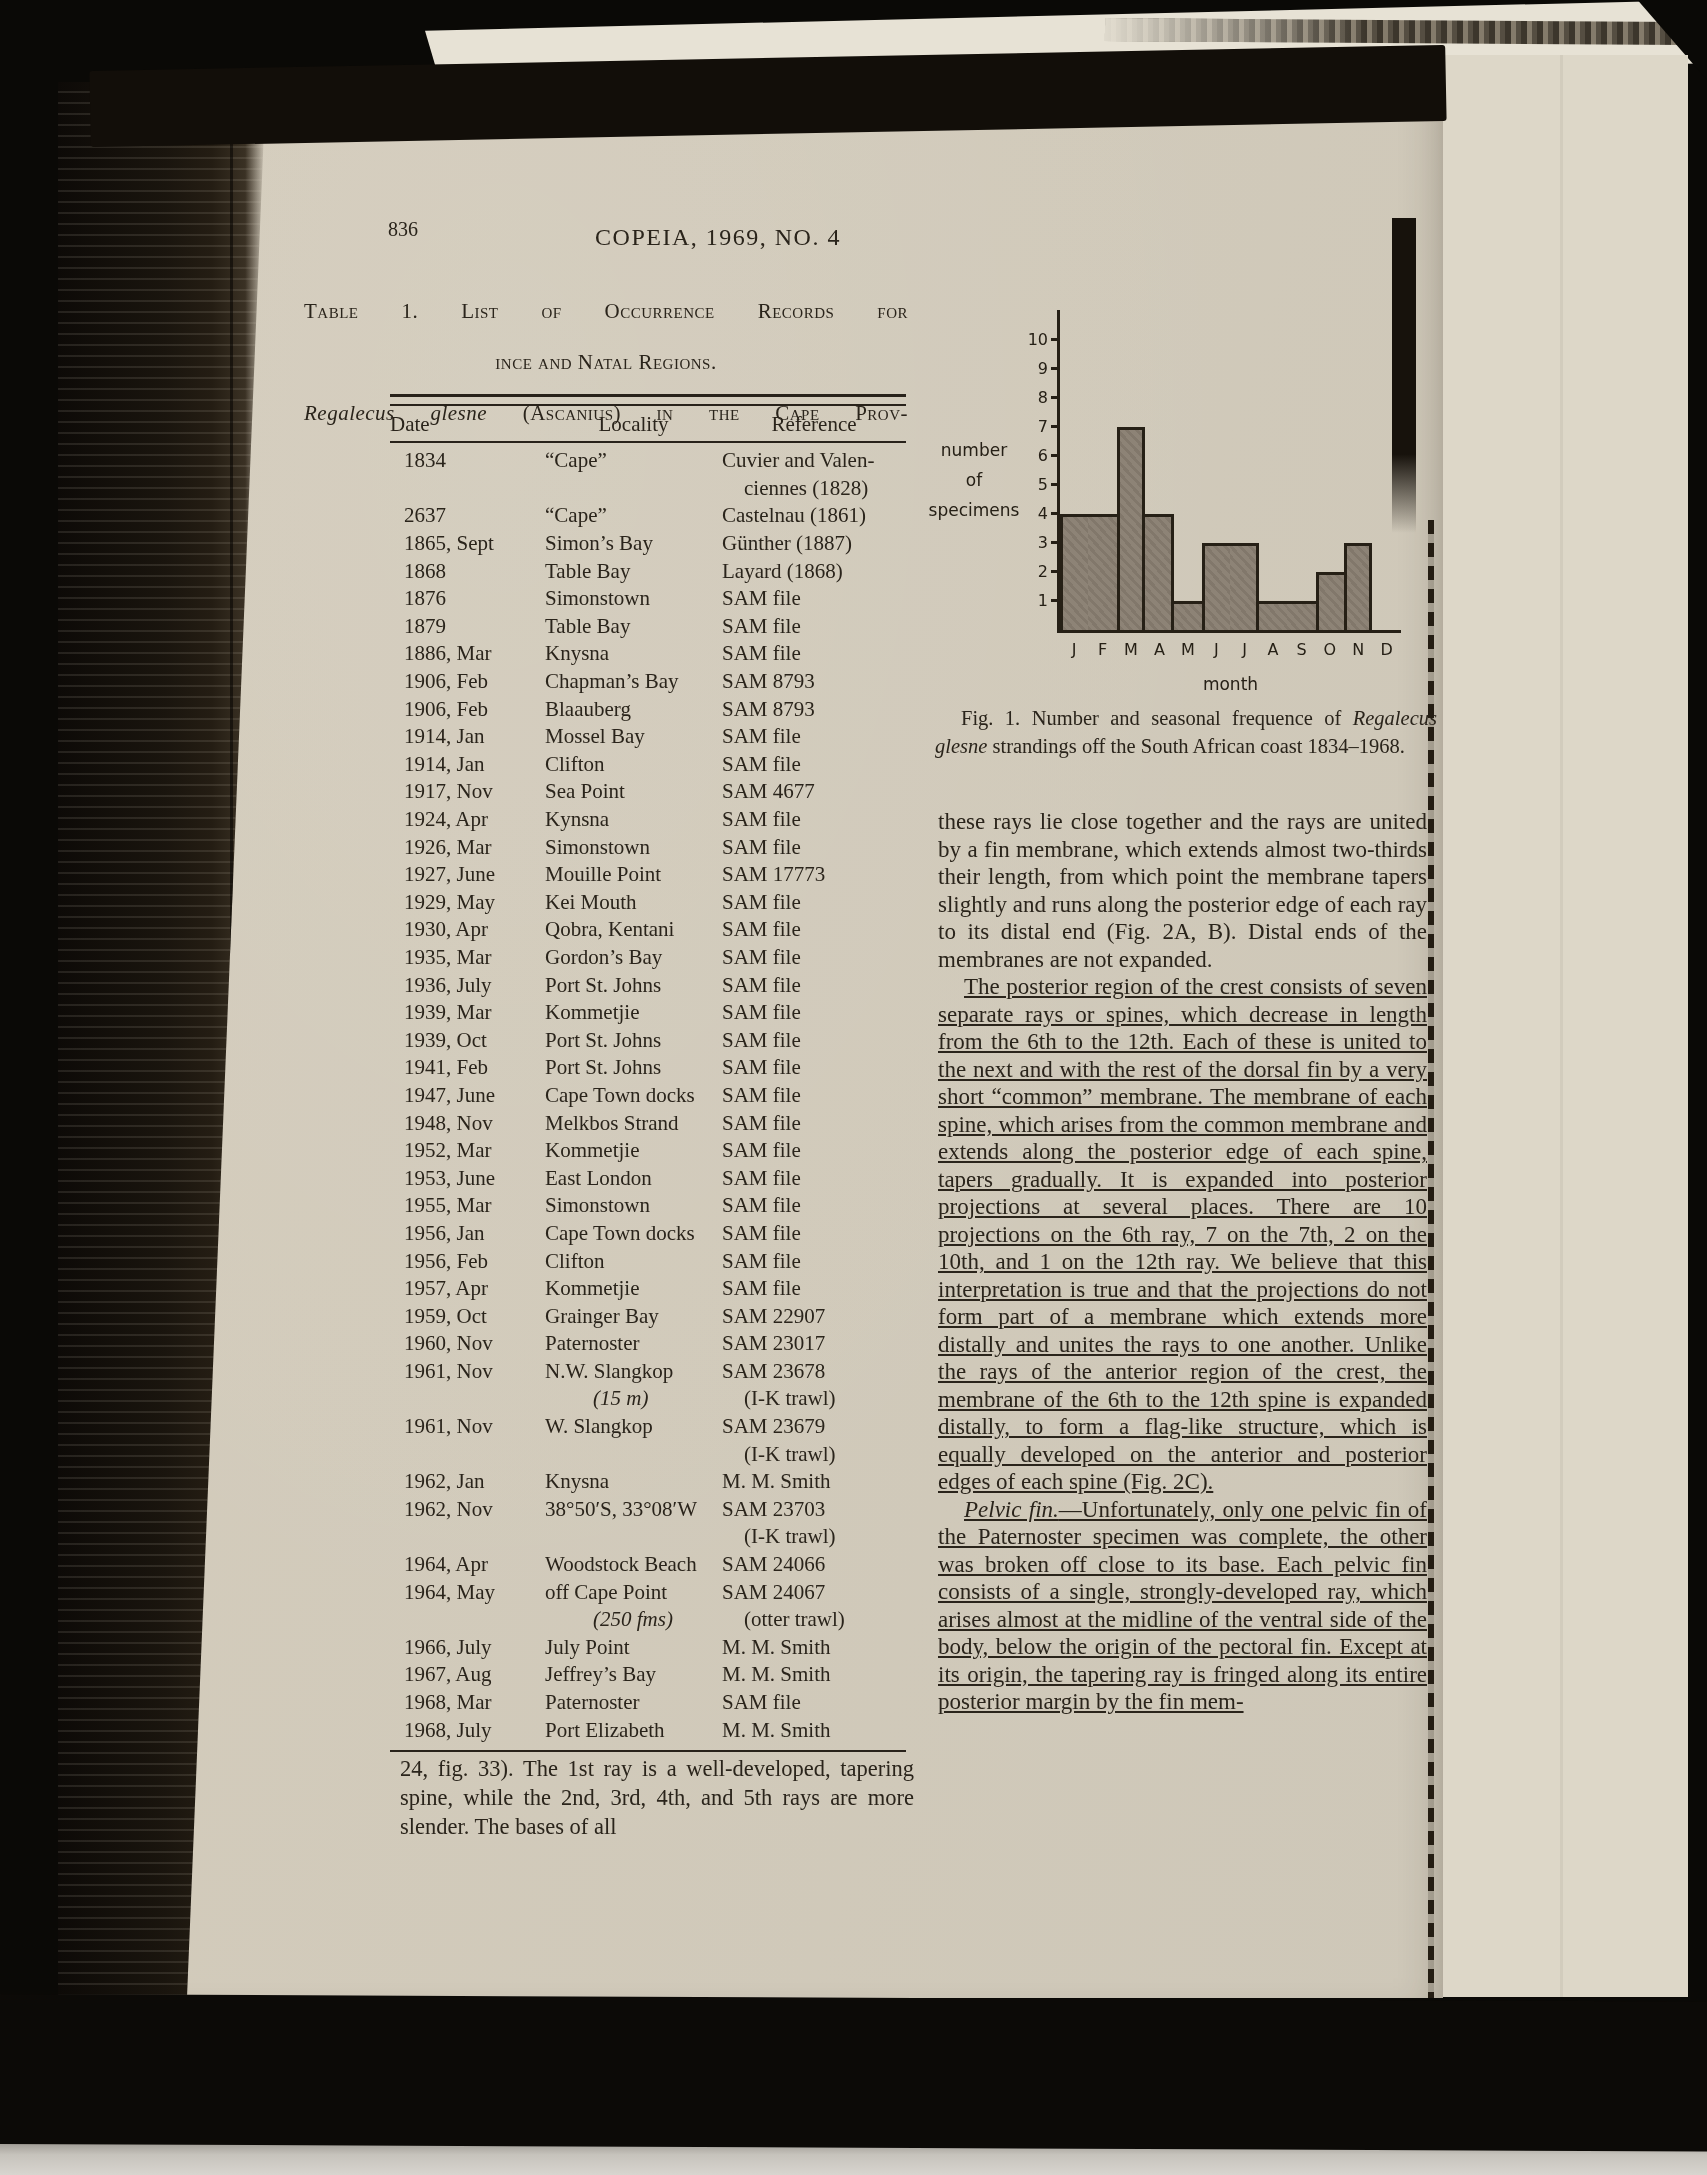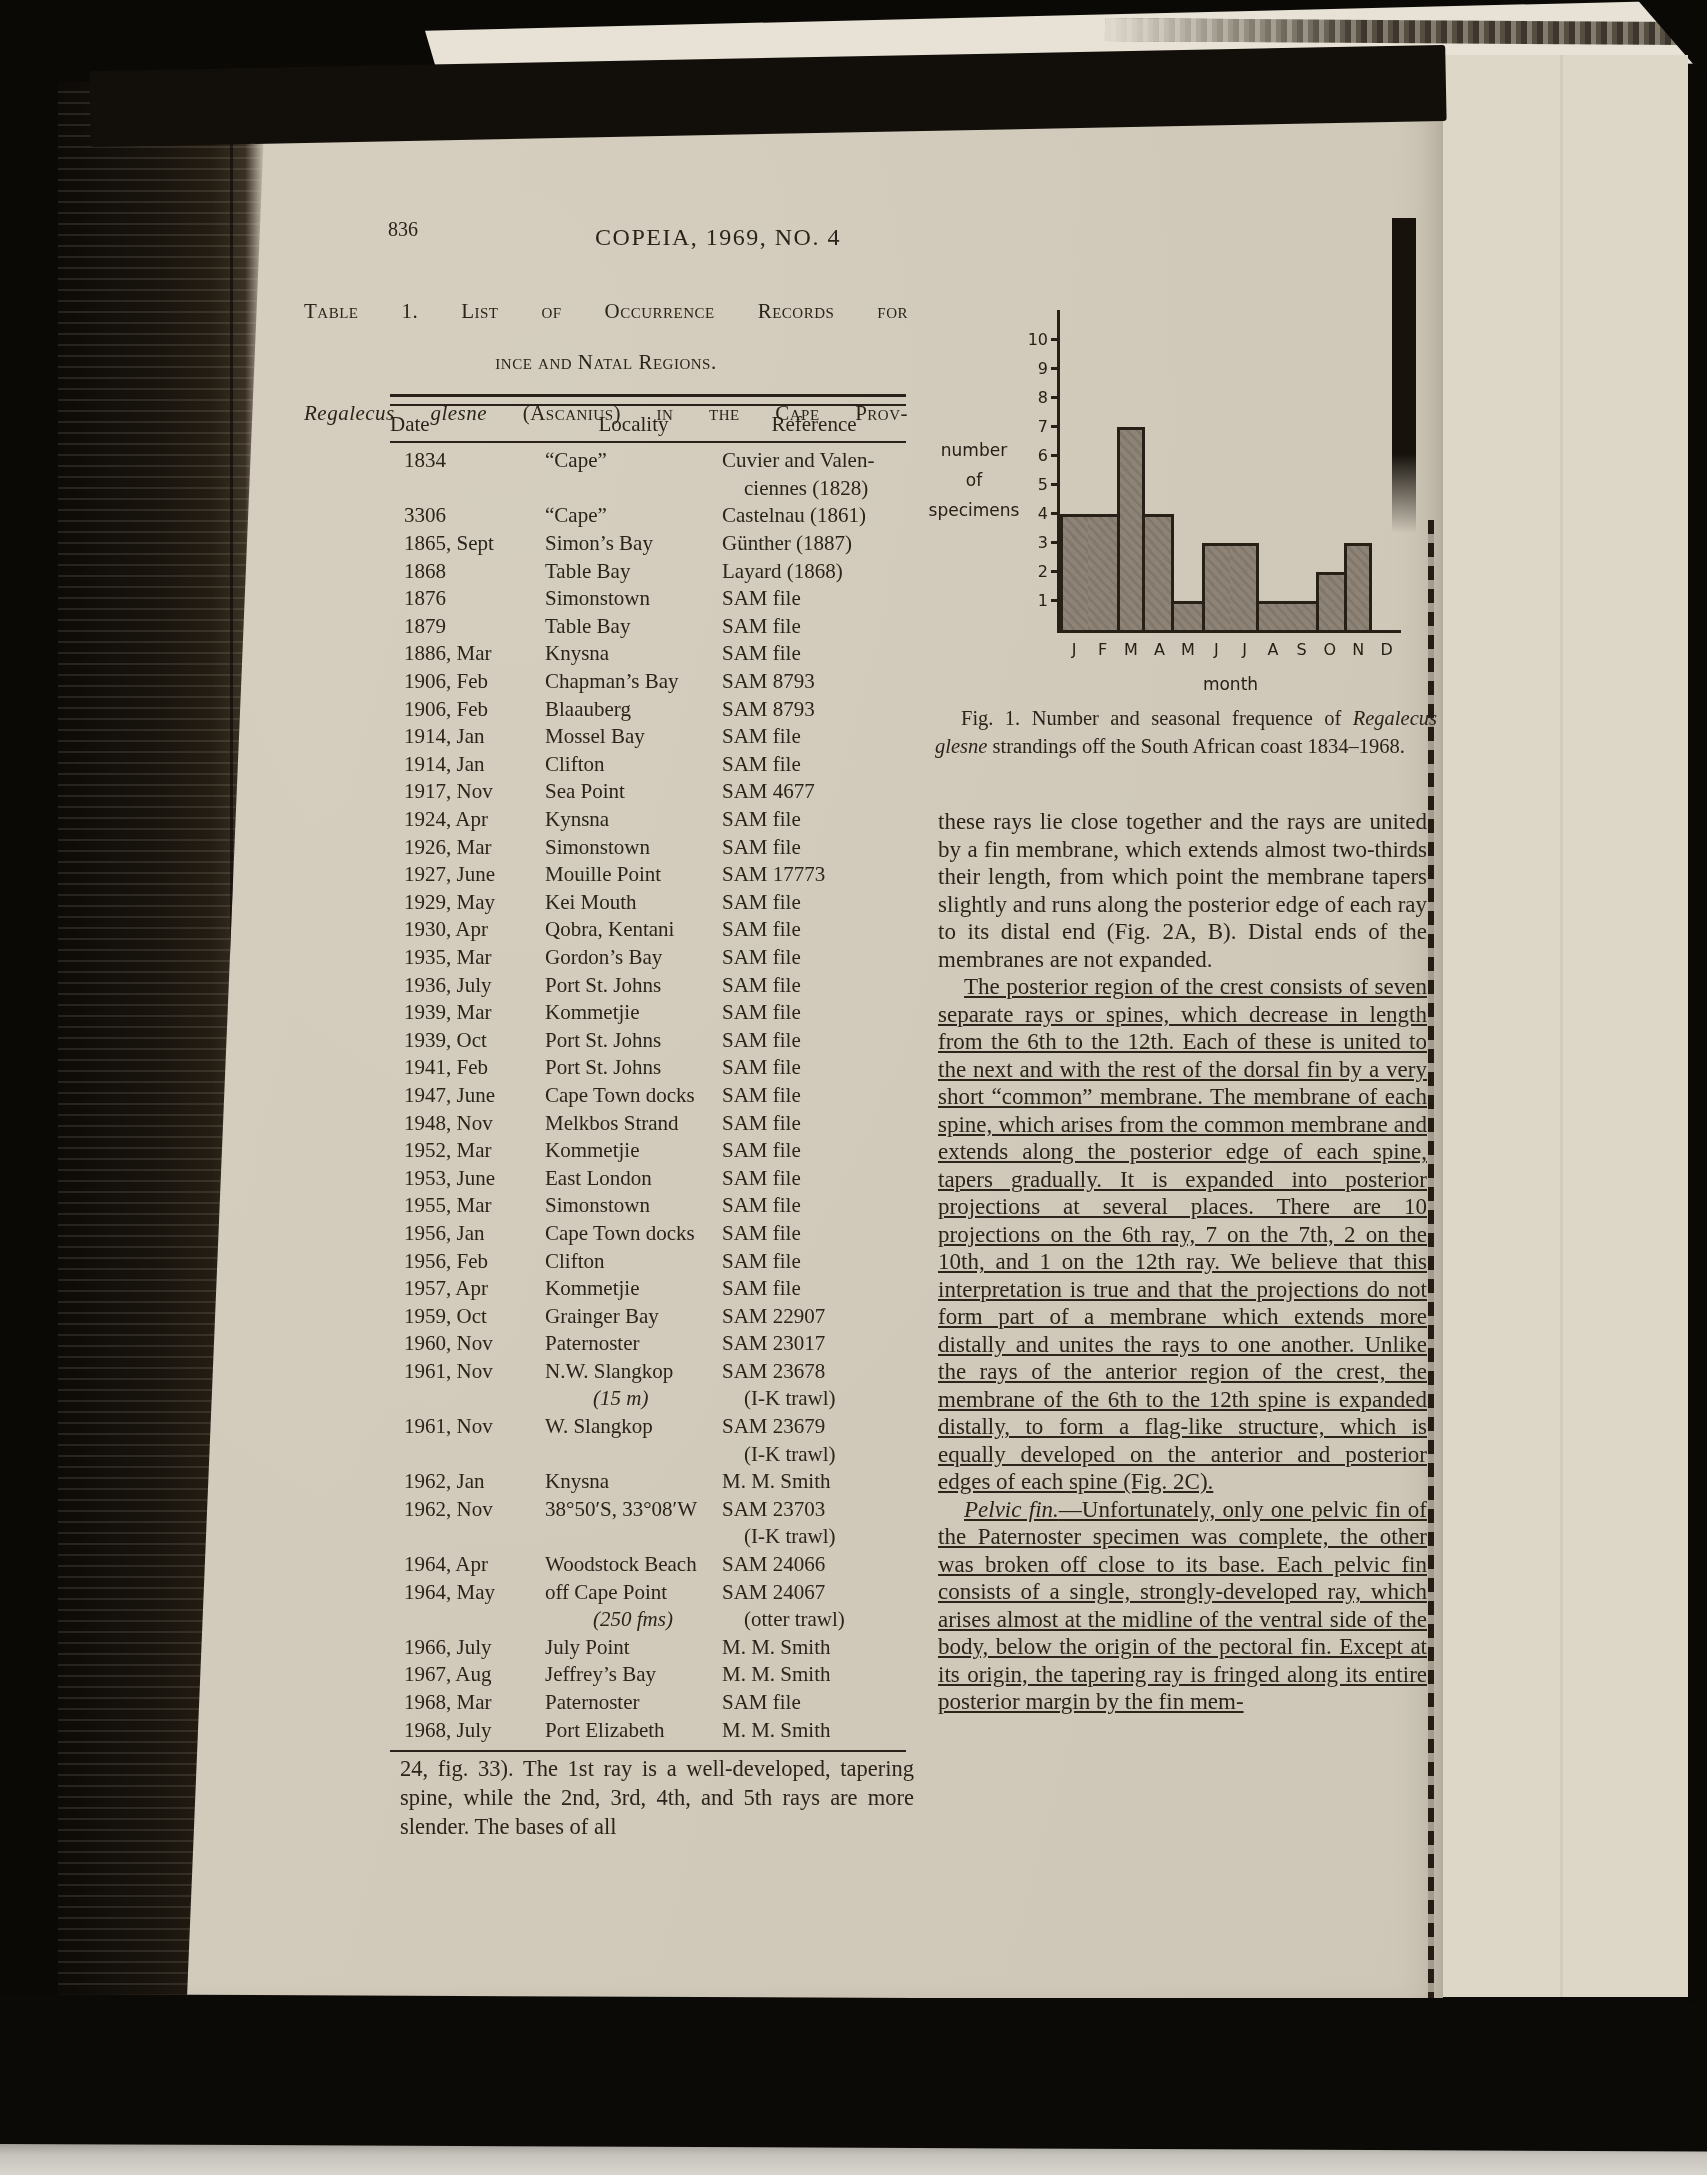--- a/index.html
+++ b/index.html
@@ -140,21 +140,21 @@
               <span class="c-date">1834</span>
               <span class="c-loc">“Cape”</span>
               <span class="c-ref">Cuvier and Valen-</span>
             </div>
             <div class="t-row cont">
               <span class="c-date"></span>
               <span class="c-loc"></span>
               <span class="c-ref">ciennes (1828)</span>
             </div>
             <div class="t-row">
-              <span class="c-date">3306</span>
+              <span class="c-date">2637</span>
               <span class="c-loc">“Cape”</span>
               <span class="c-ref">Castelnau (1861)</span>
             </div>
             <div class="t-row">
               <span class="c-date">1865, Sept</span>
               <span class="c-loc">Simon’s Bay</span>
               <span class="c-ref">Günther (1887)</span>
             </div>
             <div class="t-row">
               <span class="c-date">1868</span>

